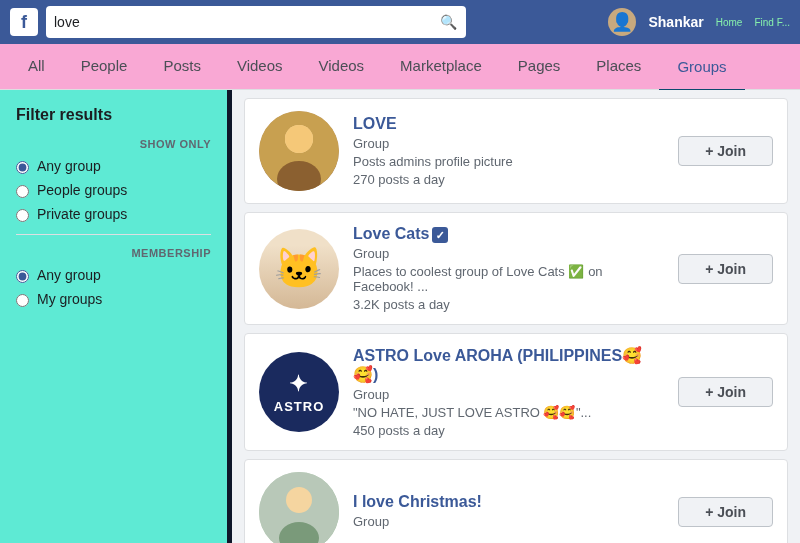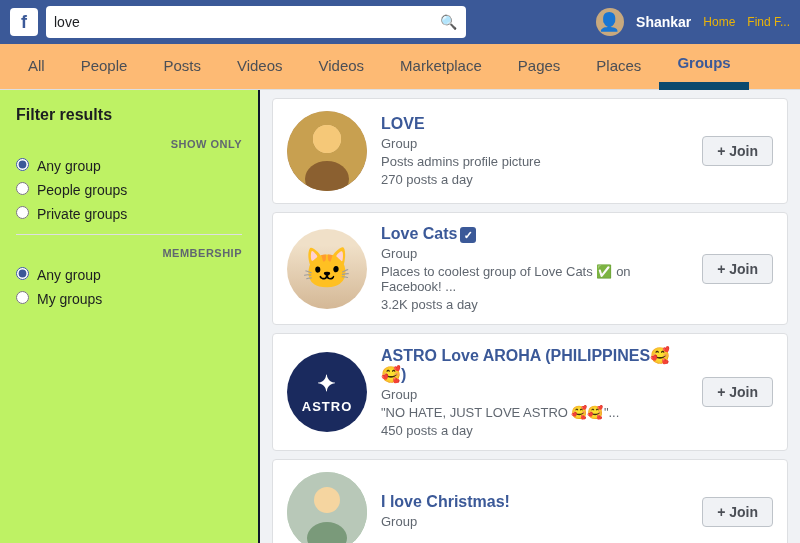--- a/index.html
+++ b/index.html
@@ -65,64 +65,64 @@
       align-items: center;
       justify-content: center;
       font-size: 18px;
     }
     .topbar-name {
       color: #fff;
       font-weight: bold;
       font-size: 14px;
     }
     .topbar-link {
-      color: #eab308;
-      font-size: 12px;
+      color: #86efac;
+      font-size: 10px;
       cursor: pointer;
     }
 
     
     #filter-tabs {
-      background: #fdba74;
+      background: #f9a8d4;
       display: flex;
       align-items: center;
       border-bottom: 1px solid #dddfe2;
       padding: 0 10px;
       height: 46px;
       gap: 0;
     }
     .tab-item {
       padding: 0 18px;
       height: 46px;
       display: flex;
       align-items: center;
       font-size: 15px;
       color: #4b4f56;
       cursor: pointer;
       border-bottom: 3px solid transparent;
       white-space: nowrap;
     }
     .tab-item.active {
       color: #3b5998;
-      border-bottom: 8px solid #0c4a6e;
-      font-weight: bold;
+      border-bottom: 1px solid #0c4a6e;
+      font-weight: normal;
     }
 
     
     #main-layout {
       display: flex;
       height: calc(543px - 44px - 46px);
       overflow: hidden;
     }
 
     
     #sidebar {
-      width: 260px;
-      background: #bef264;
-      border-right: 2px solid #0f172a;
+      width: 232px;
+      background: #5eead4;
+      border-right: 5px solid #0f172a;
       padding: 16px;
       flex-shrink: 0;
       overflow-y: auto;
     }
     #sidebar-title {
       font-size: 16px;
       font-weight: bold;
       color: #1c1e21;
       margin-bottom: 14px;
     }
@@ -131,21 +131,21 @@
       font-weight: bold;
       color: #606770;
       text-transform: uppercase;
       margin-bottom: 8px;
       margin-top: 12px;
       letter-spacing: 0.5px;
       text-align: right;
     }
     .radio-option {
       display: flex;
-      align-items: flex-start;
+      align-items: flex-end;
       gap: 8px;
       margin-bottom: 8px;
       cursor: pointer;
     }
     .radio-option input[type=radio] {
       accent-color: #3b5998;
       cursor: pointer;
     }
     .radio-label {
       font-size: 14px;
@@ -196,21 +196,21 @@
     .result-posts {
       font-size: 13px;
       color: #606770;
     }
     .join-btn {
       border: 1px solid #bec3c9;
       background: #f0f2f5;
       color: #4b4f56;
       font-size: 14px;
       font-weight: bold;
-      padding: 6px 14px;
+      padding: 6px 26px;
       border-radius: 4px;
       cursor: pointer;
       white-space: nowrap;
       flex-shrink: 0;
     }
 
     
     .avatar-circle {
       width: 80px;
       height: 80px;

